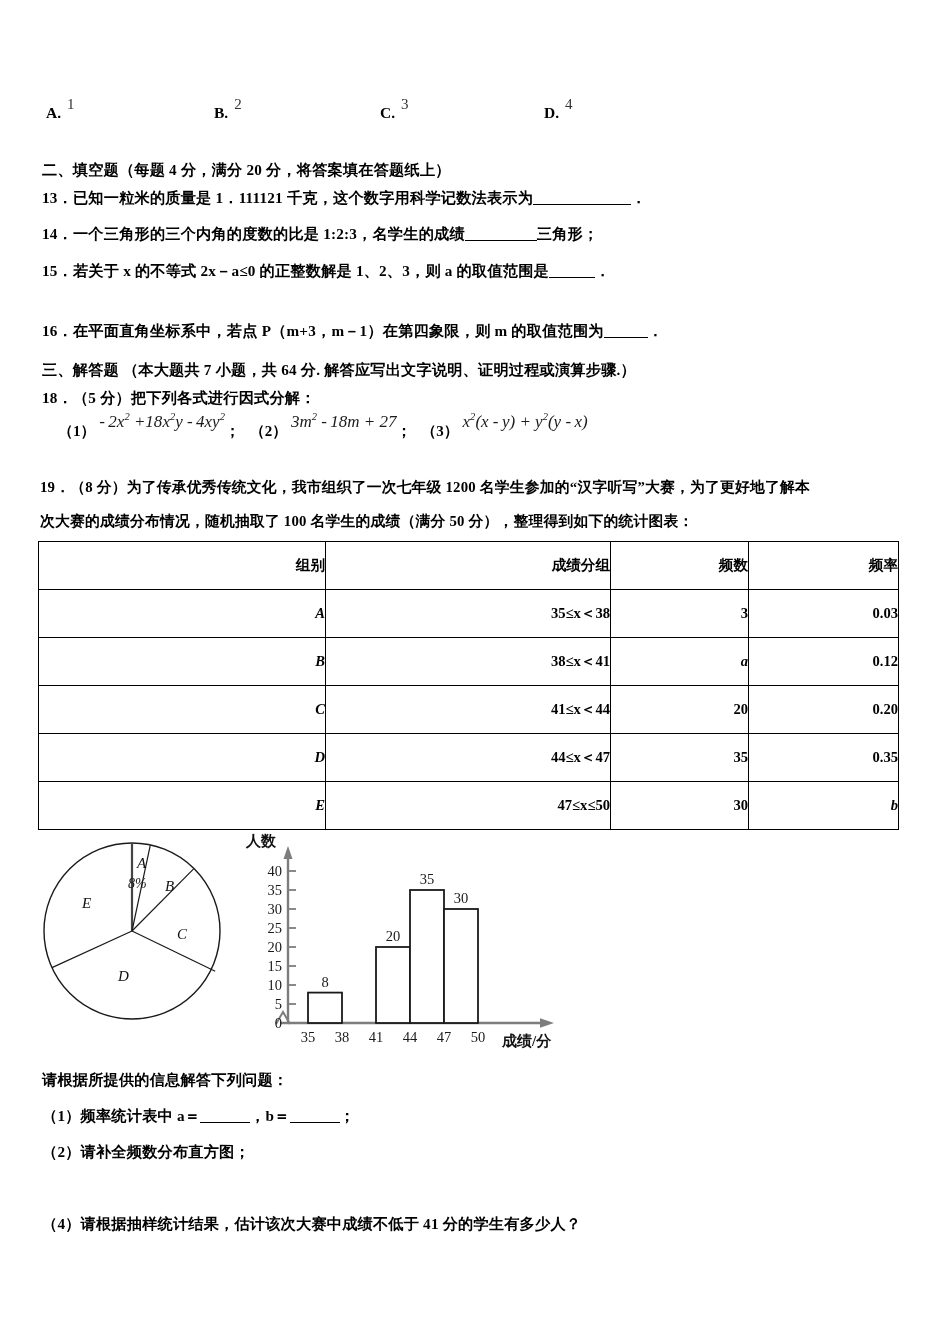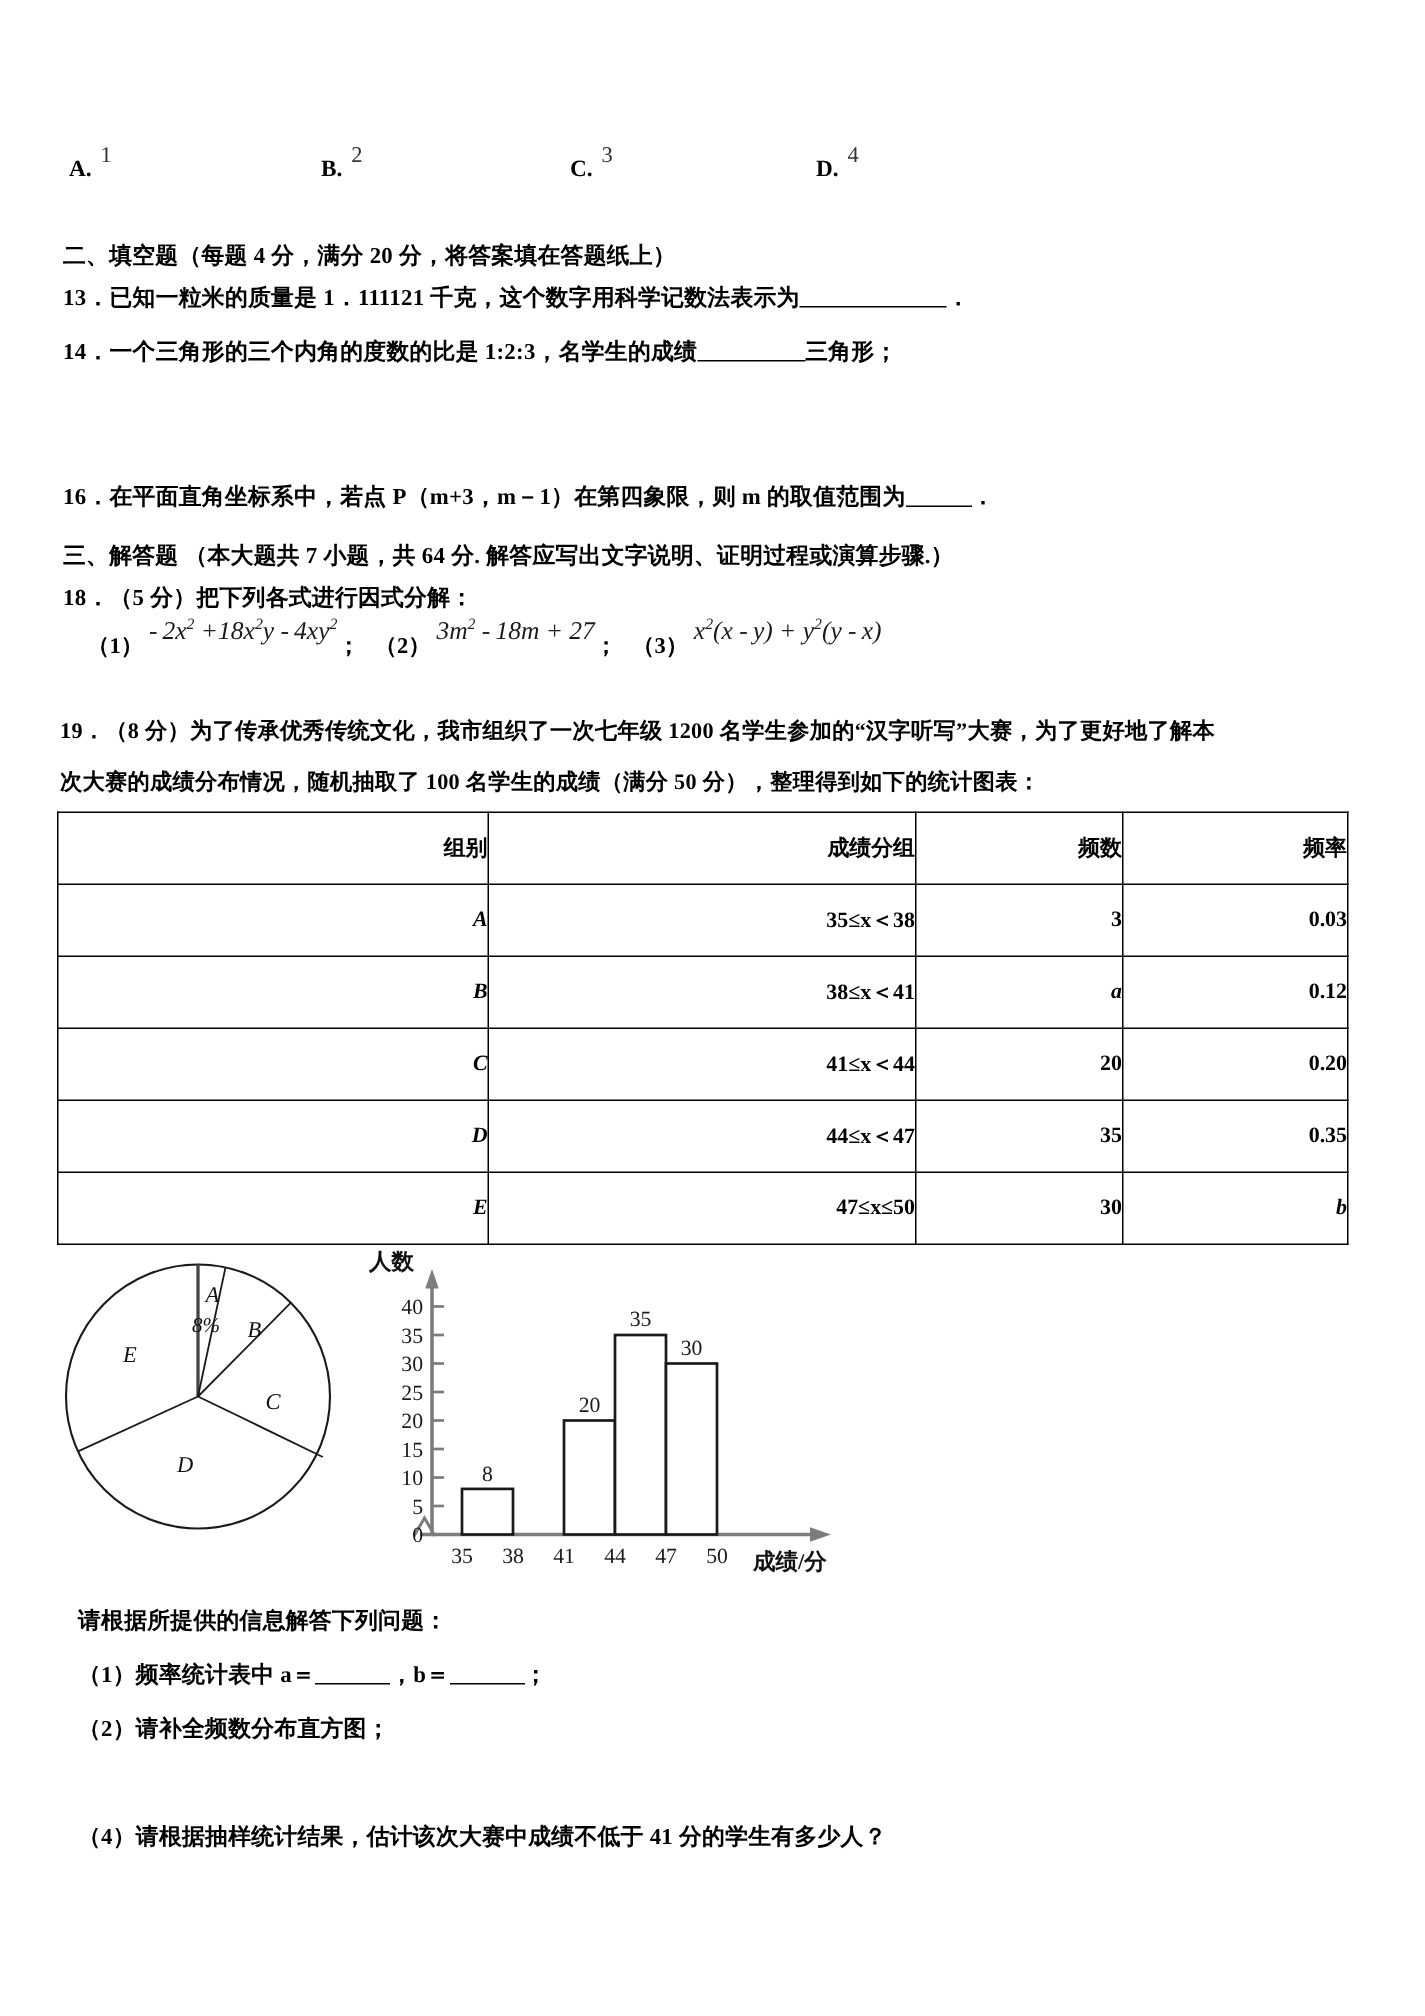--- a/index.html
+++ b/index.html
@@ -144,21 +144,21 @@
     font-weight: bold;
     fill: #111;
   }
   .barval {
     font-family: "Liberation Serif", serif;
     font-size: 14.5px;
     fill: #1a1a1a;
   }
 
   
-  .tail { position: absolute; left: 52px; text-align: center; }
+  .tail { position: absolute; left: 42px; text-align: center; }
 </style>
 </head>
 <body>
 
 <div class="page">
 
   <div class="choices">
     <div class="choice c-a">
       <span class="letter">A.</span><span class="val">1</span>
     </div>
@@ -176,20 +176,23 @@
   <div class="line sec-head" style="left:42px; top:160px;">二、填空题（每题 4 分，满分 20 分，将答案填在答题纸上）</div>
 
   <div class="line q" style="left:42px; top:188px;">
     <span>13．</span><span>已知一粒米的质量是 1．111121 千克，这个数字用科学记数法表示为</span><span class="blank" style="width:98px;"></span><span>．</span>
   </div>
 
   <div class="line q" style="left:42px; top:224px;">
     <span>14．</span><span>一个三角形的三个内角的度数的比是 1:2:3，名学生的成绩</span><span class="blank" style="width:72px;"></span><span>三角形；</span>
   </div>
 
+  <div class="line q" style="left:42px; top:261px;">
+    <span>15．</span><span>若关于 x 的不等式 2x－a≤0 的正整数解是 1、2、3，则 a 的取值范围是</span><span class="blank" style="width:46px;"></span><span>．</span>
+  </div>
 
   <div class="line q" style="left:42px; top:289px;margin-top:32px;">
     <span>16．</span><span>在平面直角坐标系中，若点 P（m+3，m－1）在第四象限，则 m 的取值范围为</span><span class="blank" style="width:44px;"></span><span>．</span>
   </div>
 
 
   <div class="line sec-head" style="left:42px; top:360px;">三、解答题 （本大题共 7 小题，共 64 分. 解答应写出文字说明、证明过程或演算步骤.）</div>
 
   <div class="line q" style="left:42px; top:388px;">18．（5 分）把下列各式进行因式分解：</div>
 

